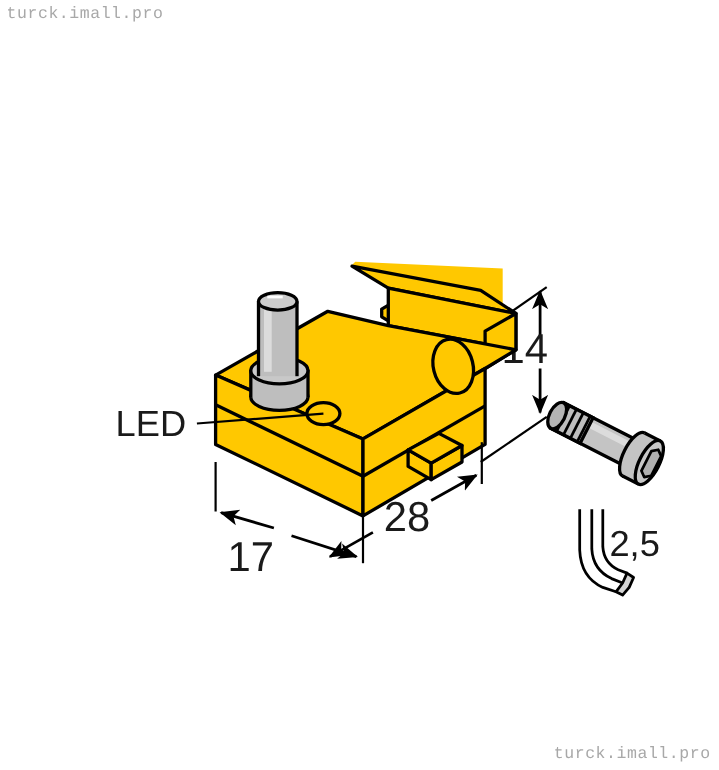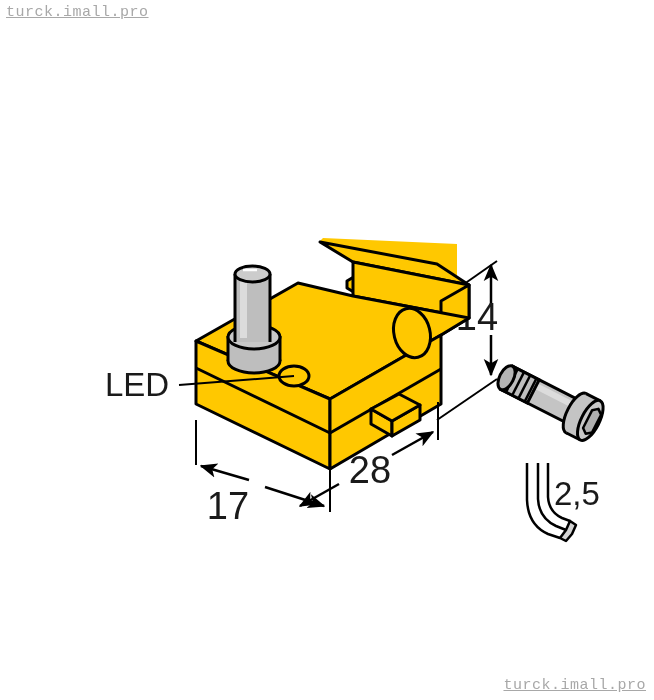--- a/index.html
+++ b/index.html
@@ -20,21 +20,20 @@
     top: 0;
     width: 654px;
     height: 700px;
   }
   .watermark {
     position: absolute;
     font-family: "Liberation Mono", monospace;
     color: #a8a8a8;
     white-space: pre;
     user-select: none;
-    text-decoration: underline;
   }
   #watermark-top-left {
     left: 6px;
     top: 4px;
     font-size: 15px;
     letter-spacing: 0.5px;
   }
   #watermark-bottom-right {
     right: 8px;
     bottom: 6px;

